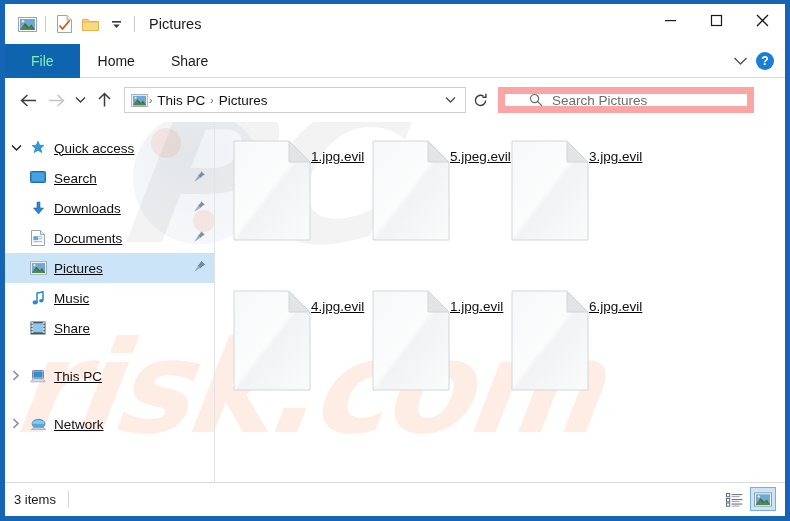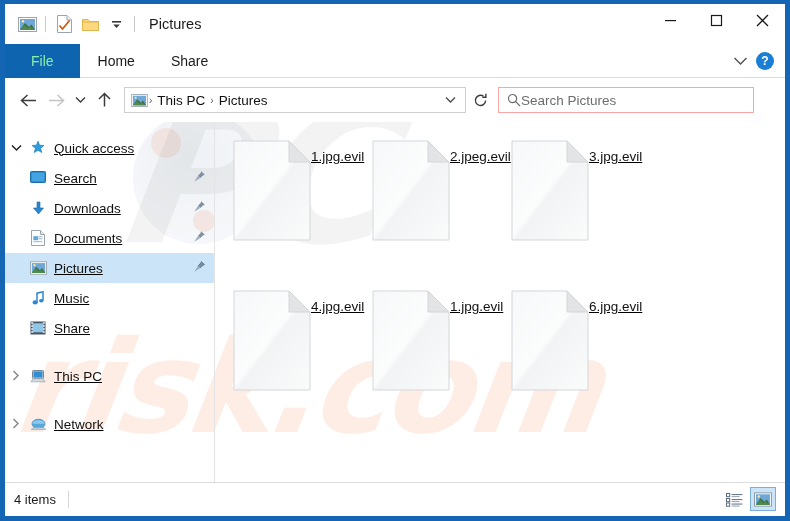--- a/index.html
+++ b/index.html
@@ -133,22 +133,22 @@
   .crumb-sep { font-size: 10px; color: #5a5a5a; padding: 0 1px; }
   .crumb-chev { margin-left: auto; color: #4a4a4a; font-size: 10px; padding-right: 5px; }
   #refresh {
     width: 28px; height: 26px;
     display: flex; align-items: center; justify-content: center;
     color: #3c3c3c; font-size: 14px;
     border: 1px solid transparent;
   }
   #searchbox {
     width: 256px; height: 26px; margin-left: 4px;
-    border: 1px solid #fca5a5; background: #ffffff;
-    display: flex; align-items: center; padding-left: 8px; 
+    border: 7px solid #fca5a5; background: #ffffff;
+    display: flex; align-items: center; padding-left: 24px; gap: 9px;
   }
   #searchph { font-size: 13.5px; color: #6d6d6d; }
 
   
   #body { position: relative; display: flex; height: 360px; z-index: 70; text-decoration: underline; }
   #nav {
     width: 210px; height: 100%;
     background: transparent;
     padding-top: 11px;
     border-right: 1px solid #e3e3e3;
@@ -533,21 +533,21 @@
         <div class="fname">1.jpg.evil</div>
       </div>
 
       <div class="file-item">
         <div class="doc-icon">
           <svg width="78" height="101" viewBox="0 0 78 101">
             <path d="M1 1 H56 L77 22 V100 H1 Z" fill="url(#g1)" stroke="#d3d6d9" stroke-width="1"></path>
             <path d="M56 1 V22 H77 Z" fill="#e2e4e6" stroke="#d3d6d9" stroke-width="1"></path>
           </svg>
         </div>
-        <div class="fname">2.jpeg.evil</div>
+        <div class="fname">5.jpeg.evil</div>
       </div>
 
       <div class="file-item">
         <div class="doc-icon">
           <svg width="78" height="101" viewBox="0 0 78 101">
             <path d="M1 1 H56 L77 22 V100 H1 Z" fill="url(#g1)" stroke="#d3d6d9" stroke-width="1"></path>
             <path d="M56 1 V22 H77 Z" fill="#e2e4e6" stroke="#d3d6d9" stroke-width="1"></path>
           </svg>
         </div>
         <div class="fname">3.jpg.evil</div>
@@ -580,21 +580,21 @@
             <path d="M56 1 V22 H77 Z" fill="#e2e4e6" stroke="#d3d6d9" stroke-width="1"></path>
           </svg>
         </div>
         <div class="fname">6.jpg.evil</div>
       </div>
 
     </div>
   </div>
 
   <div id="status">
-    <div id="itemcount">4 items</div>
+    <div id="itemcount">3 items</div>
     <div class="status-sep"></div>
     <div class="view-group">
       <div class="view-btn">
         <svg width="17" height="15" viewBox="0 0 17 15">
           <rect x="0.5" y="1.5" width="3.2" height="3.2" fill="none" stroke="#5b6b7b"></rect>
           <rect x="0.5" y="6.5" width="3.2" height="3.2" fill="none" stroke="#5b6b7b"></rect>
           <rect x="0.5" y="11" width="3.2" height="3.2" fill="none" stroke="#5b6b7b"></rect>
           <rect x="5.6" y="2" width="10.8" height="1.1" fill="#6b7b8b"></rect>
           <rect x="5.6" y="4" width="8" height="1.1" fill="#9eaab6"></rect>
           <rect x="5.6" y="7" width="10.8" height="1.1" fill="#6b7b8b"></rect>

